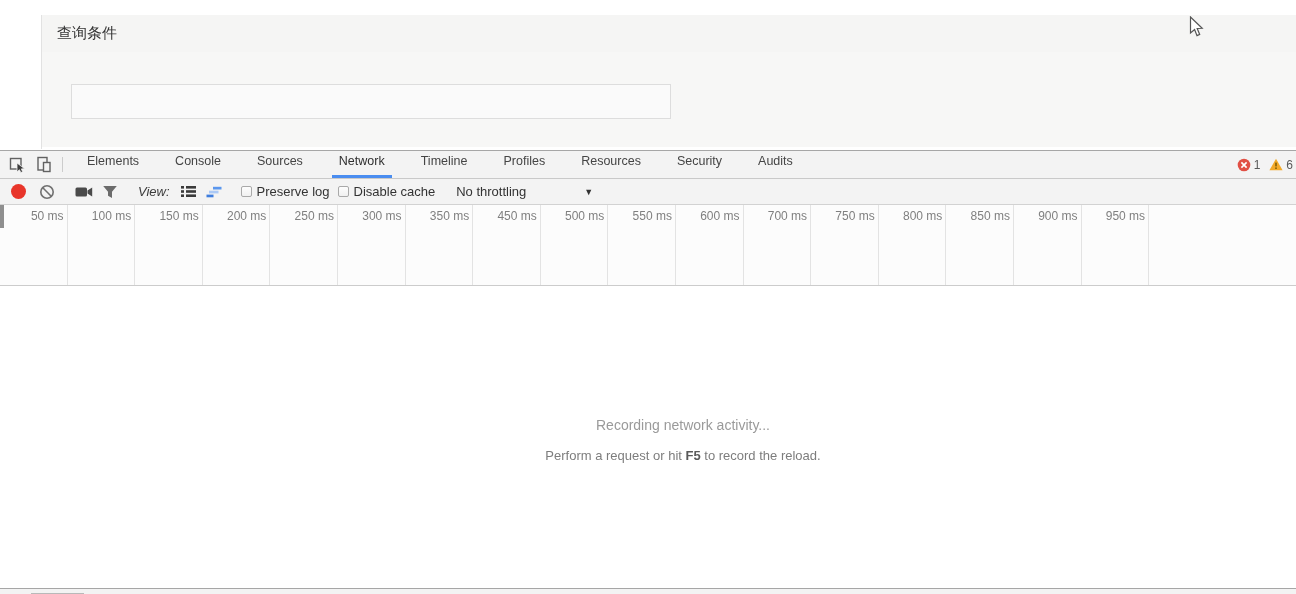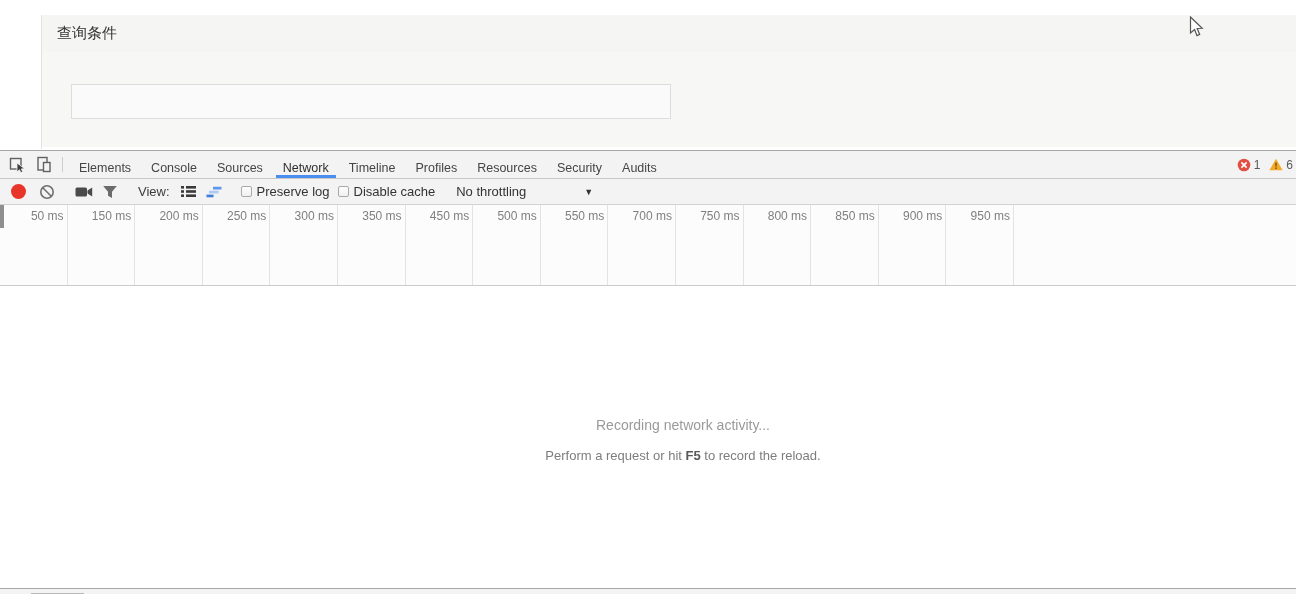--- a/index.html
+++ b/index.html
@@ -68,23 +68,23 @@
   .icon-btn {
     width: 26px;
     display: flex;
     align-items: center;
     justify-content: center;
   }
   .vsep { width: 1px; background: #ccc; margin: 6px 5px; }
   .tabbar .vsep { margin: 6px 6px; }
   .tab {
     display: flex;
-    align-items: flex-end;
+    align-items: flex-start;
     padding: 0 7px;
-    margin: 0 3px;
+    margin: 0 11px;
     border-bottom: 3px solid transparent;
     padding-top: 3px;
     white-space: nowrap;
   }
   .tab.active { border-bottom-color: #4a8df0; color: #2f2f2f; }
   .tab-spacer { flex: 1; }
   .badges {
     display: flex;
     align-items: center;
     gap: 3px;
@@ -109,21 +109,21 @@
   .record-dot {
     width: 15px; height: 15px;
     border-radius: 50%;
     background: #e8352a;
     margin: 0 7px 0 1px;
   }
   .tool-icon {
     display: flex; align-items: center; justify-content: center;
     width: 26px; height: 22px;
   }
-  .view-label { margin: 0 6px 0 4px; color: #3c3c3c; }
+  .view-label { margin: 0 6px 0 4px; color: #3c3c3c; font-style: italic; }
   .checkbox-group { display: flex; align-items: center; margin: 0 6px 0 2px; white-space: nowrap; }
   .checkbox {
     width: 11px; height: 11px;
     border: 1px solid #a9a9a9;
     border-radius: 2px;
     background: linear-gradient(#fdfdfd, #f0f0f0);
     margin-right: 5px;
   }
   .throttle-select { display: flex; align-items: center; margin-left: 4px; white-space: nowrap; }
   .throttle-arrow { margin-left: 58px; font-size: 9px; color: #333; }
@@ -317,28 +317,30 @@
       <div class="vsep"></div>
       <div class="throttle-select">
         <span>No throttling</span>
         <span class="throttle-arrow">▼</span>
       </div>
     </div>
 
     <div class="ruler">
       <div class="ruler-nub"></div>
     <div class="ruler-col"><span>50 ms</span></div>
+        <div class="ruler-col"><span>100 ms</span></div>
         <div class="ruler-col"><span>150 ms</span></div>
         <div class="ruler-col"><span>200 ms</span></div>
         <div class="ruler-col"><span>250 ms</span></div>
         <div class="ruler-col"><span>300 ms</span></div>
         <div class="ruler-col"><span>350 ms</span></div>
         <div class="ruler-col"><span>450 ms</span></div>
         <div class="ruler-col"><span>500 ms</span></div>
         <div class="ruler-col"><span>550 ms</span></div>
+        <div class="ruler-col"><span>600 ms</span></div>
         <div class="ruler-col"><span>700 ms</span></div>
         <div class="ruler-col"><span>750 ms</span></div>
         <div class="ruler-col"><span>800 ms</span></div>
         <div class="ruler-col"><span>850 ms</span></div>
         <div class="ruler-col"><span>900 ms</span></div>
         <div class="ruler-col"><span>950 ms</span></div>
         <div class="ruler-col filler"></div>
       </div>
 
     <div class="net-content">

